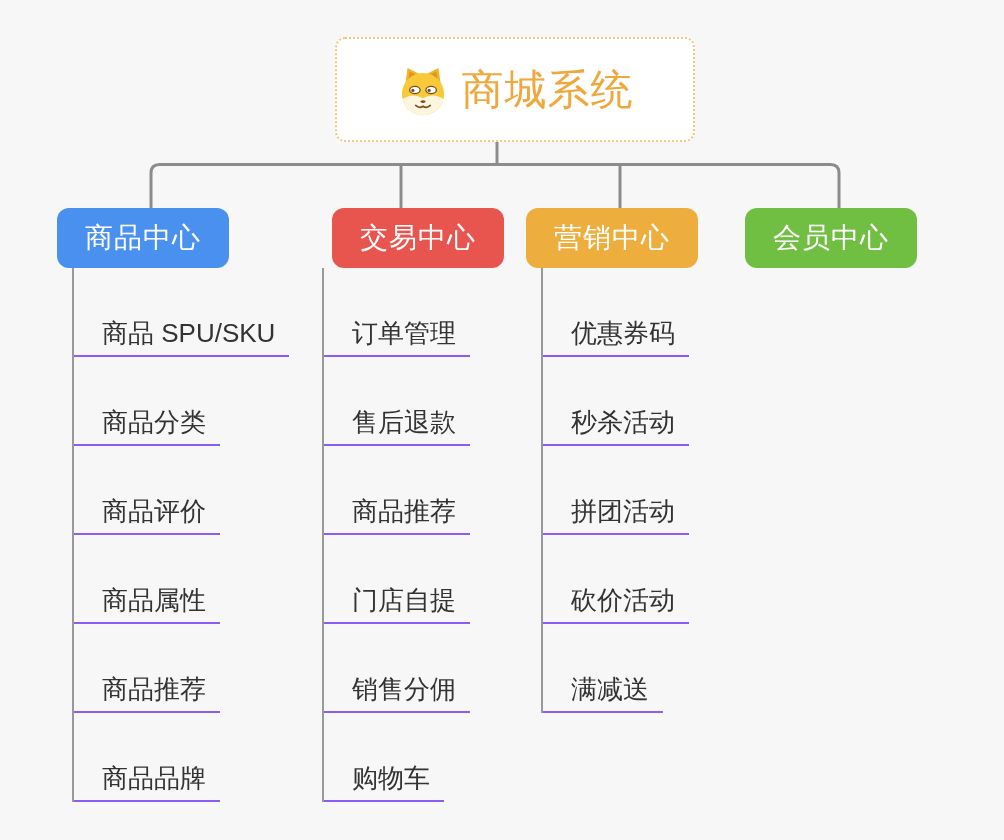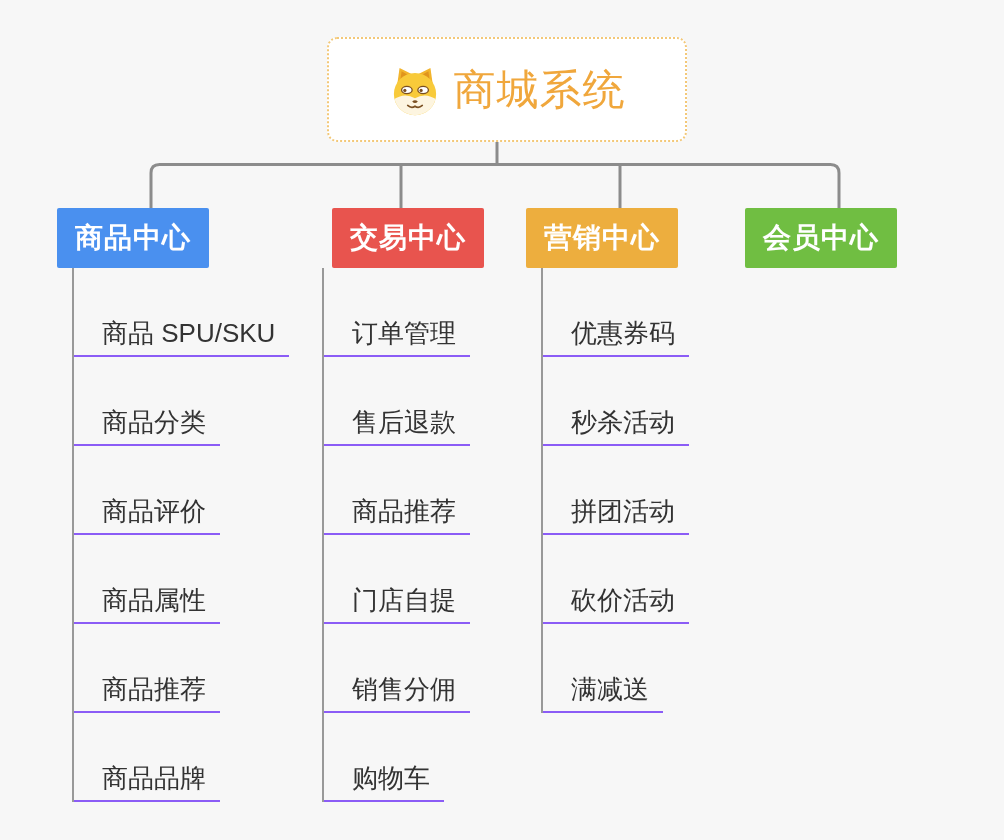--- a/index.html
+++ b/index.html
@@ -4,31 +4,30 @@
 <style>
   html,body{margin:0;padding:0;}
   .canvas{
     position:relative;width:1004px;height:840px;background:#f7f7f7;overflow:hidden;
     font-family:"Liberation Sans","DejaVu Sans",sans-serif;
   }
   .connectors{position:absolute;left:0;top:0;width:1004px;height:840px;}
   .connectors path{stroke:#8c8c8c;stroke-width:3;fill:none;}
 
   .root-node{
-    position:absolute;left:327px;top:37px;width:360px;height:105px;box-sizing:border-box;
+    position:absolute;left:335px;top:37px;width:360px;height:105px;box-sizing:border-box;
     background:#ffffff;border:2px dotted #f3c878;border-radius:10px;
     display:flex;align-items:center;justify-content:center;gap:13px;
   }
   .root-title{font-size:42px;font-weight:500;letter-spacing:1px;}
 
   .branch-header{
-    position:absolute;top:208px;width:152px;height:60px;border-radius:2px;
+    position:absolute;top:208px;width:172px;height:60px;border-radius:12px;
     color:#ffffff;font-size:28px;display:flex;align-items:center;justify-content:center;
     letter-spacing:1px;
-    font-weight:bold;
   }
   .b0{left:57px}.b1{left:307px}.b2{left:526px}.b3{left:745px}
 
   .branch-list{position:absolute;top:268px;border-left:2px solid #999999;}
   .l0{left:72px}.l1{left:322px}.l2{left:541px}.l3{left:760px}
 
   .leaf{height:89px;display:flex;align-items:flex-end;}
   .leaf-label{
     display:inline-block;border-bottom:2px solid #8b5cf6;
     padding:0 14px 6px 28px;font-size:26px;color:#333333;white-space:nowrap;line-height:1.15;

